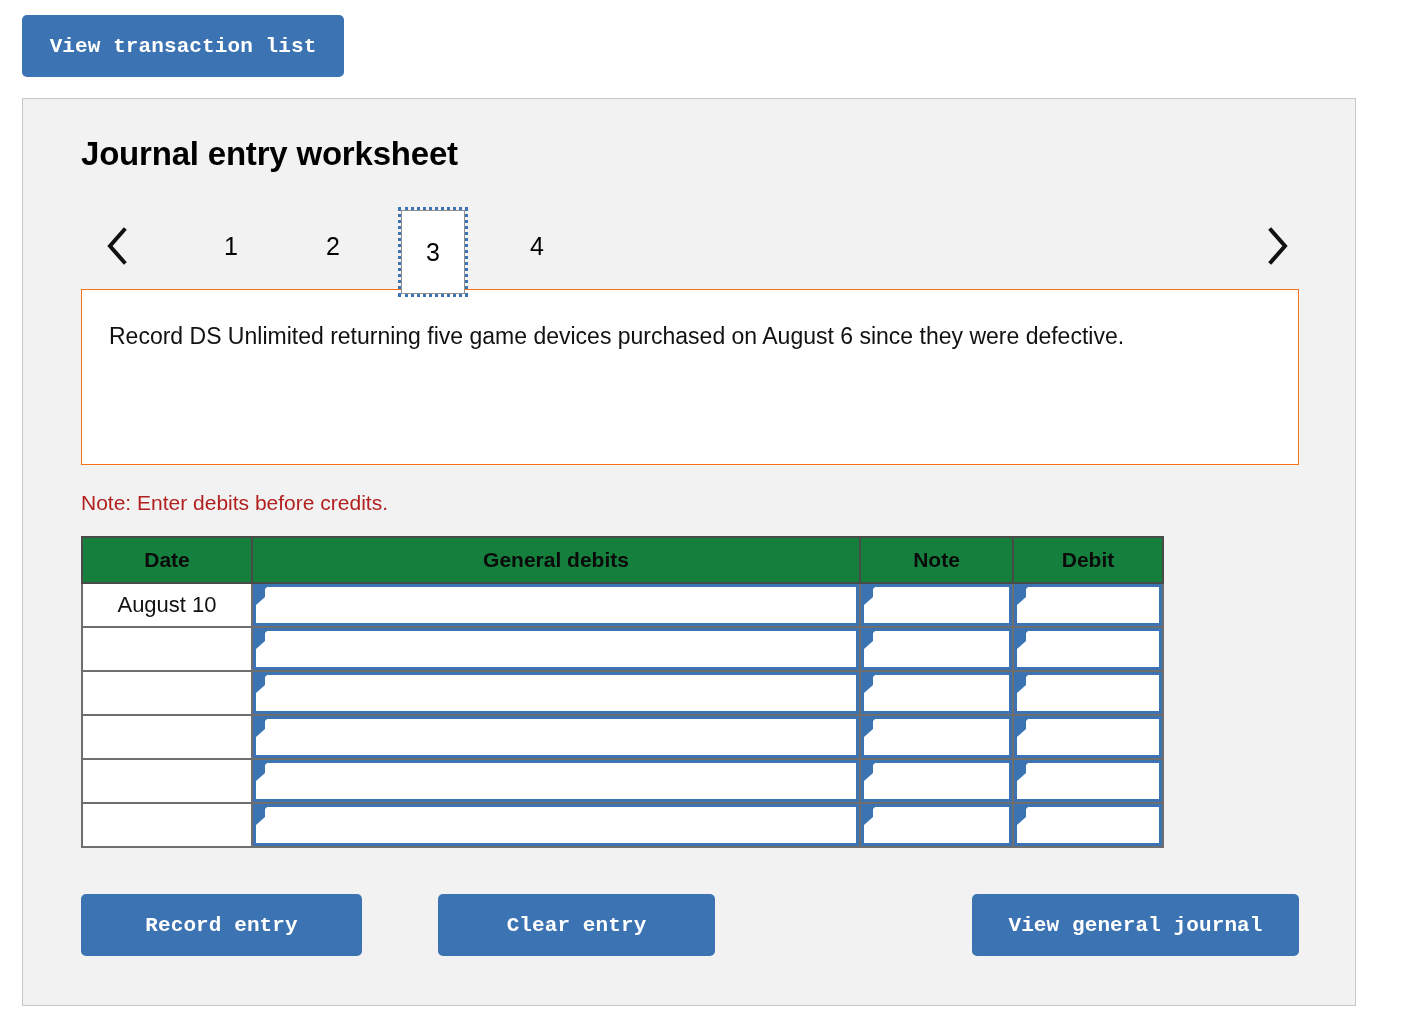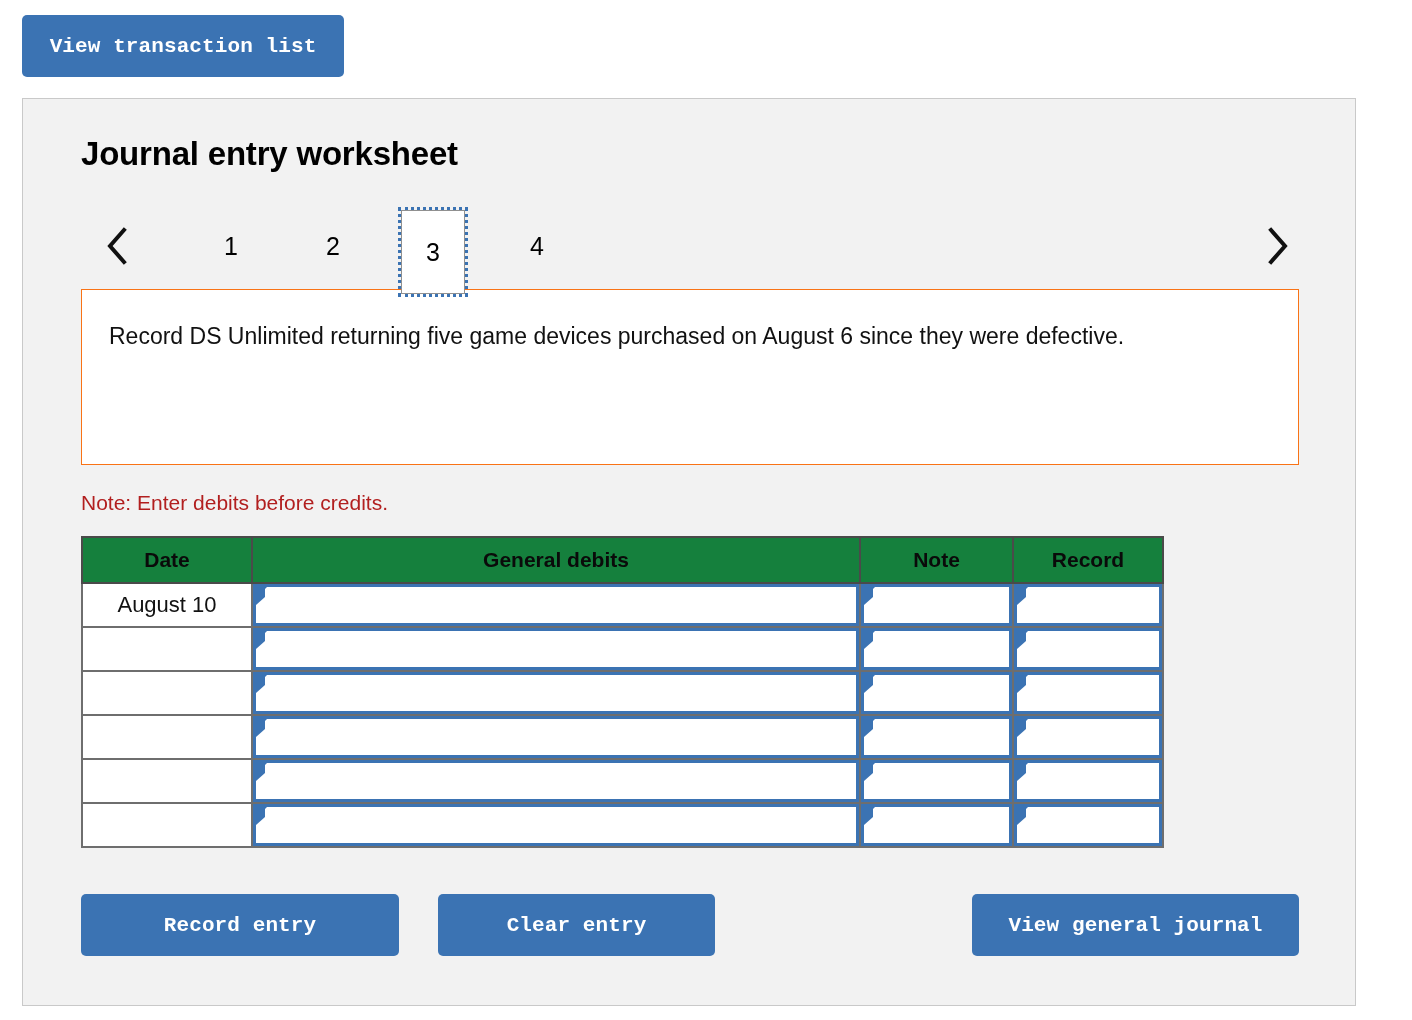--- a/index.html
+++ b/index.html
@@ -224,21 +224,21 @@
     border-bottom: 8px solid transparent;
     border-left: 9px solid #3b73b3;
     border-right: 0;
   }
 
   
   .btn-record {
     position: absolute;
     left: 58px;
     top: 795px;
-    width: 318px;
+    width: 281px;
     height: 62px;
     font-size: 21px;
   }
   .btn-clear {
     position: absolute;
     left: 415px;
     top: 795px;
     width: 277px;
     height: 62px;
     font-size: 21px;
@@ -301,21 +301,21 @@
         <col class="col-date">
         <col class="col-journal">
         <col class="col-debit">
         <col class="col-credit">
       </colgroup>
       <thead>
         <tr>
           <th>Date</th>
           <th>General debits</th>
           <th>Note</th>
-          <th>Record</th>
+          <th>Debit</th>
         </tr>
       </thead>
       <tbody>
         <tr>
           <td class="cell-date">August 10</td>
           <td class="cell-input">
             <span class="input-box"></span>
           </td>
           <td class="cell-input">
             <span class="input-box"></span>

